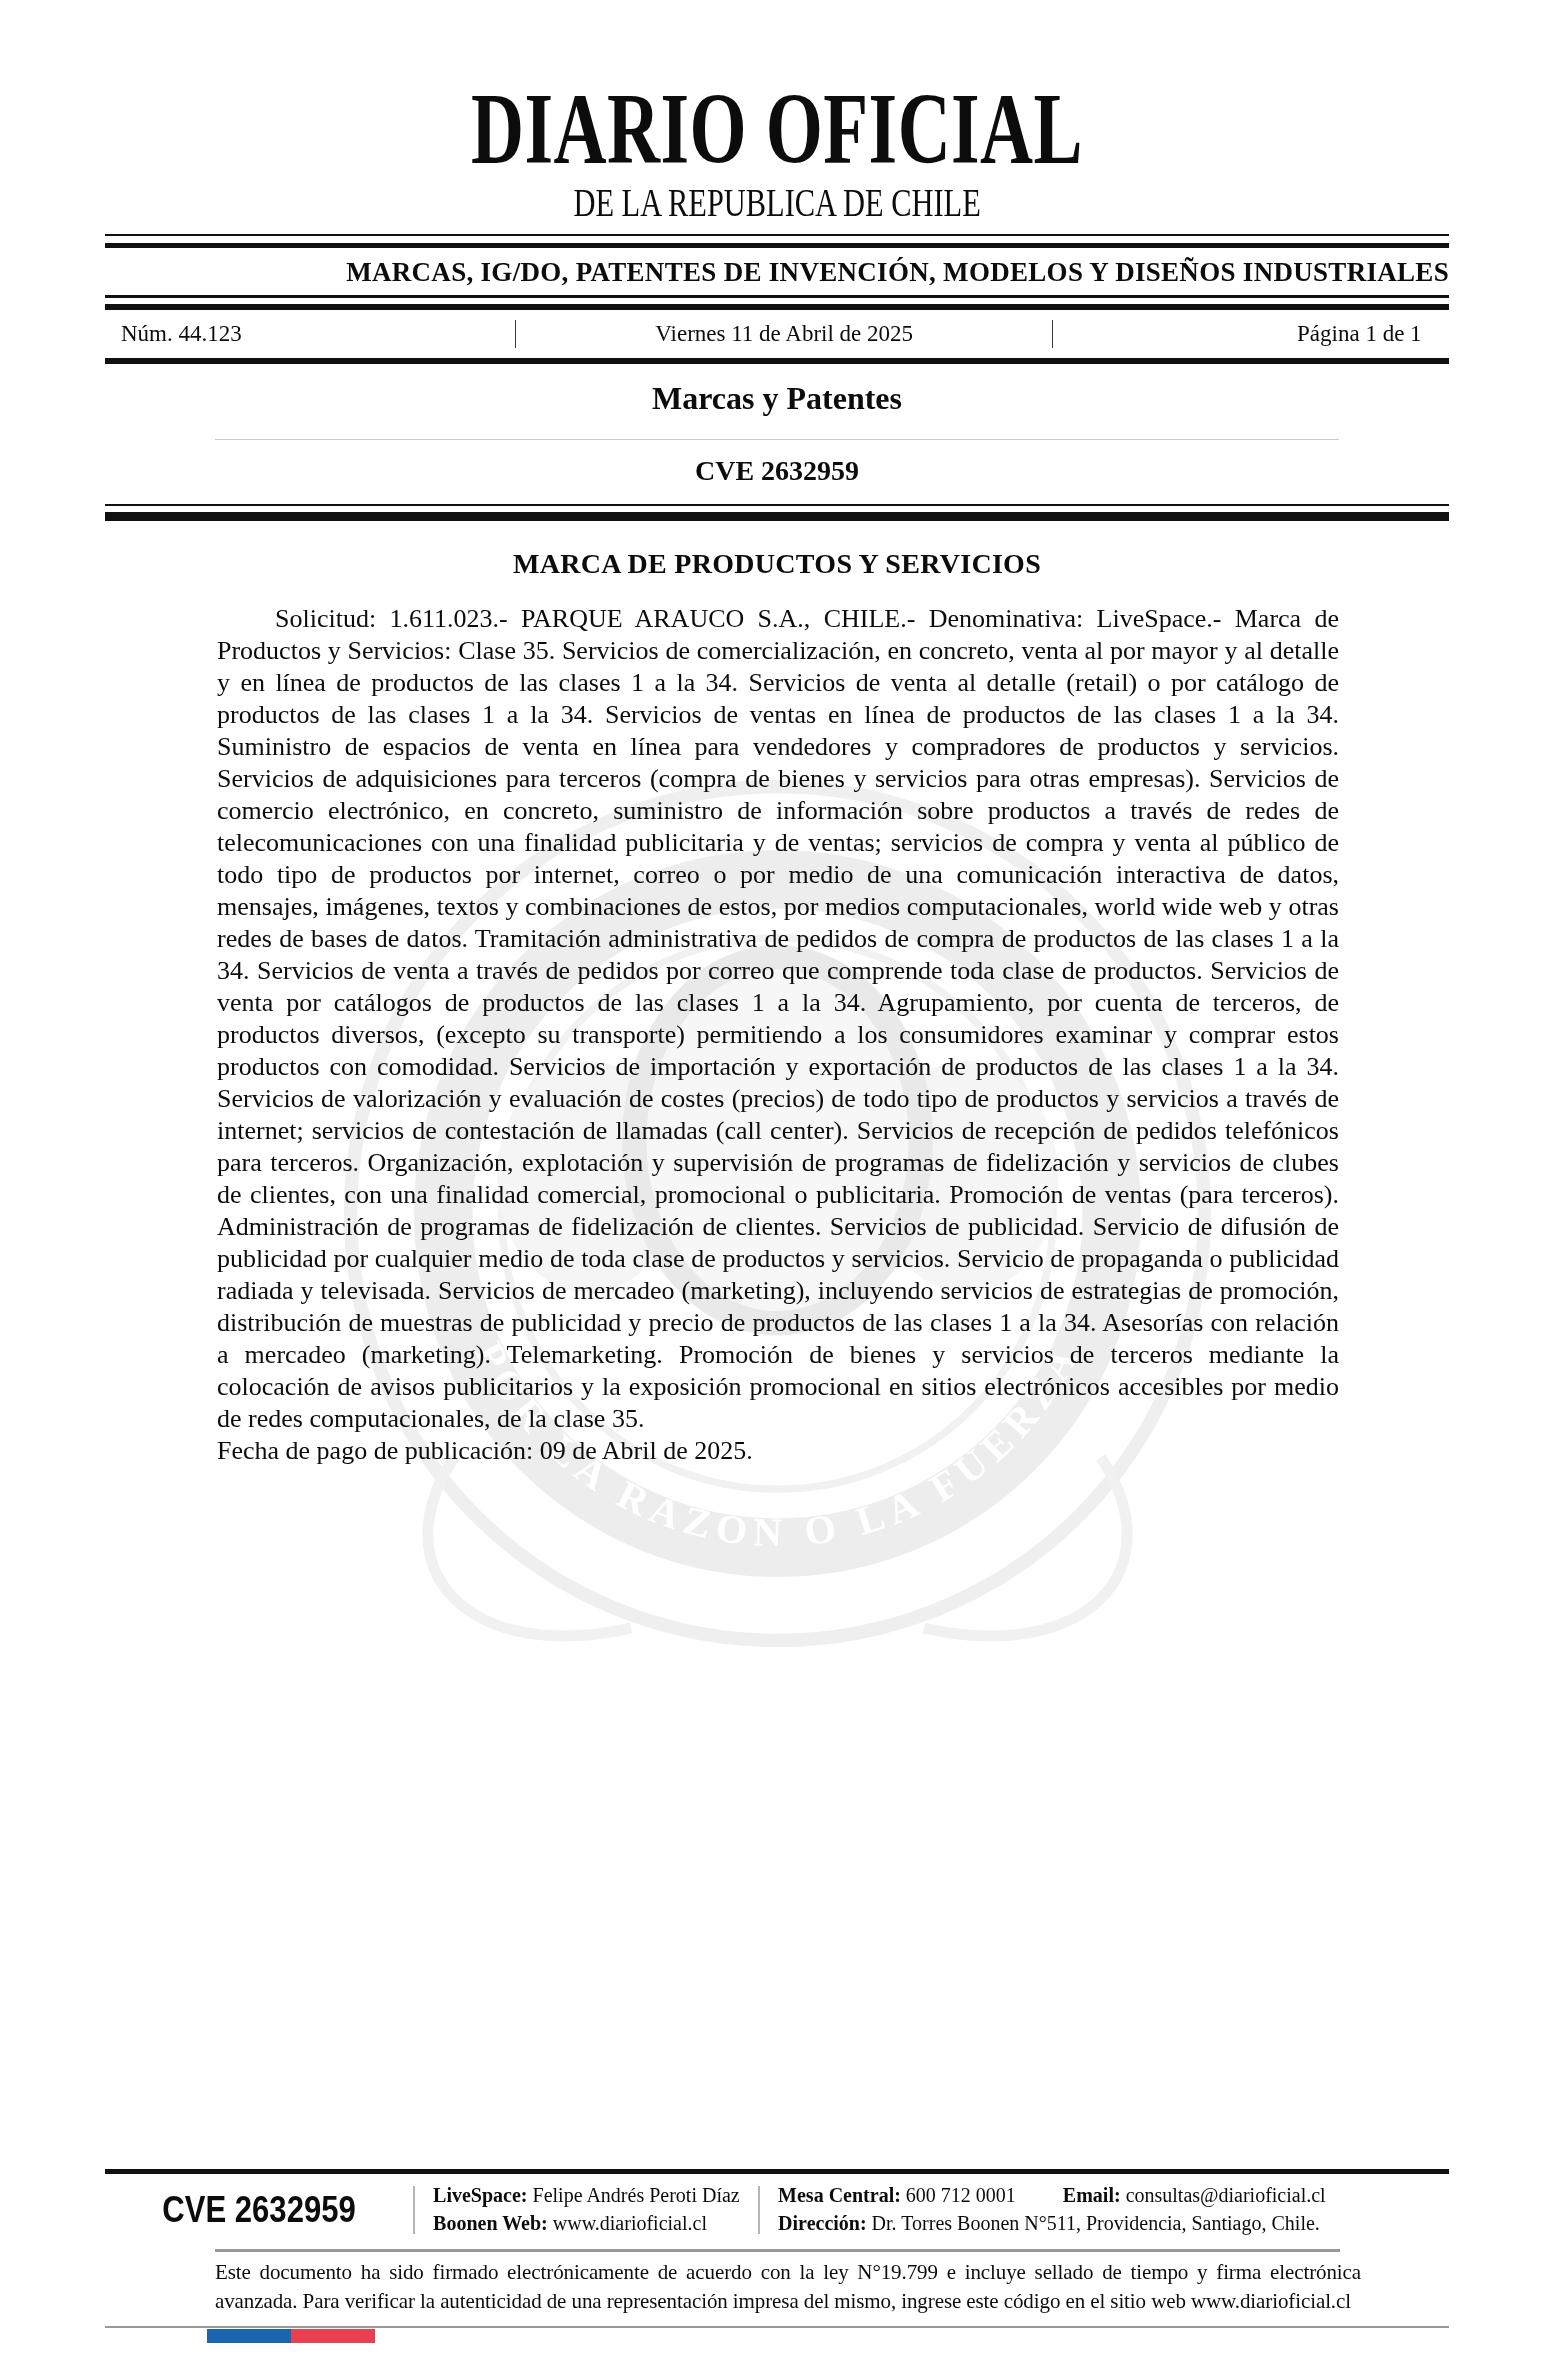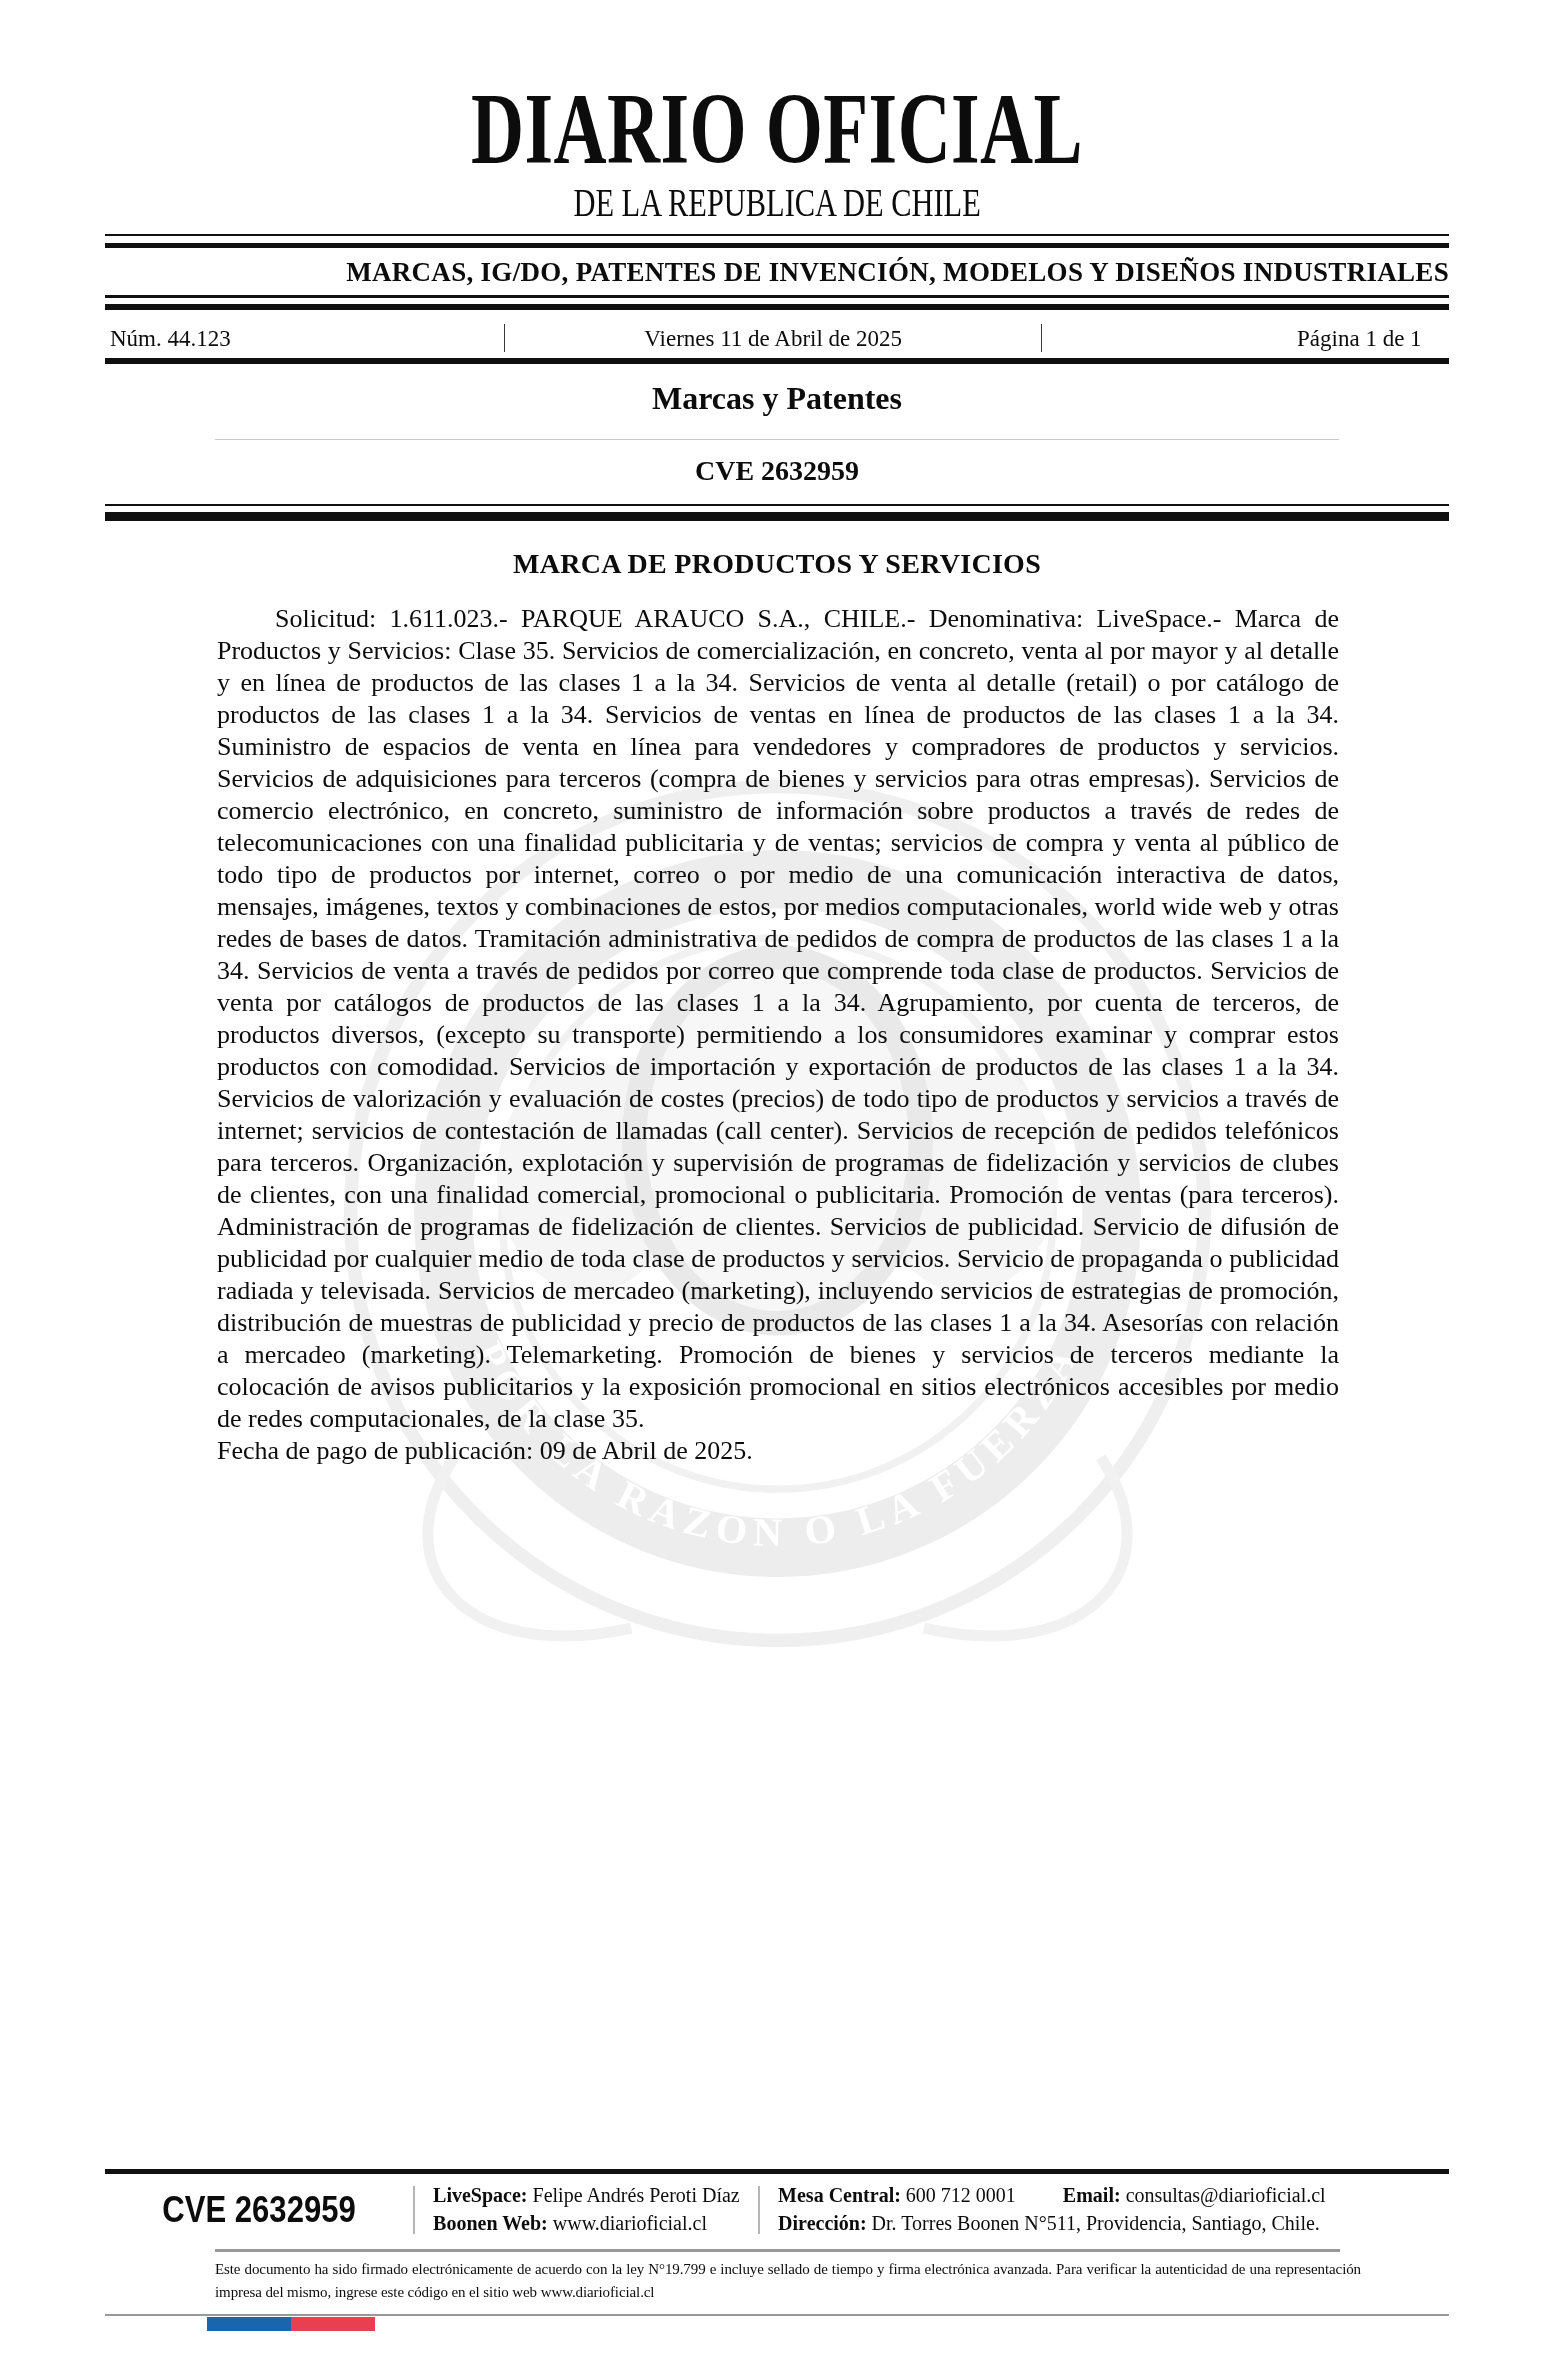--- a/index.html
+++ b/index.html
@@ -33,21 +33,21 @@
   .rule-xthick{height:9.1px;background:#101010;}
   .rule-single{height:6.1px;background:#101010;}
   .mt16{margin-top:9.8px;} .mt11{margin-top:6.7px;} .mt12{margin-top:7.3px;}
   .mt9{margin-top:5.5px;} .mt10{margin-top:6.1px;} .mt28{margin-top:17px;}
 
   
   .band-heading{
     font-size:27px;font-weight:bold;text-align:right;white-space:nowrap;
     margin-top:8.5px;letter-spacing:0.3px;
   }
-  .issue-row{display:flex;align-items:flex-end;font-size:23px;height:35px;margin-top:7.3px;}
+  .issue-row{display:flex;align-items:center;font-size:23px;height:35px;margin-top:7.3px;margin-left:11px;}
   .issue-cell1{width:399px;padding-left:4.9px;}
   .issue-cell2{width:536px;text-align:center;}
   .issue-cell3{flex:1;text-align:right;padding-right:27.4px;}
   .issue-sep{width:1.2px;height:28px;background:#3a3a3a;}
 
   
   .section-title{font-size:32px;font-weight:bold;text-align:center;margin-top:16px;}
   .section-divider{height:1.8px;background:#c9c9c9;margin:14.6px 110px 0;}
   .section-cve{font-size:28px;font-weight:bold;text-align:center;margin-top:14.6px;}
   .notice-heading{font-size:28px;font-weight:bold;text-align:center;margin-top:27px;letter-spacing:0.3px;}
@@ -71,21 +71,21 @@
     font-weight:bold;font-size:37px;white-space:nowrap;
     transform:scaleX(.84);transform-origin:center;
   }
   .f-div{width:1.8px;background:#b5b5b5;align-self:stretch;margin:3.7px 0;}
   .f-col{padding:0 18.3px;font-size:20px;line-height:27.4px;white-space:nowrap;}
   .f-col b{font-weight:bold;}
   .f-col3{flex:1;}
   .f-gap{display:inline-block;width:37px;}
   .f-rule-inset{height:2.4px;background:#999;margin:6.1px 109px 0 110px;}
   .f-legal{
-    margin:6.1px 88px 0 110px;font-size:15px;line-height:23px;
+    margin:6.1px 88px 0 110px;font-size:21px;line-height:29px;
     text-align:justify;letter-spacing:-0.1px;
   }
   .f-rule-full{height:2.4px;background:#999;margin-top:9.8px;}
   .f-flag{display:flex;margin:1.2px 0 0 102px;}
   .f-flag-blue{width:84px;height:14px;}
   .f-flag-red{width:84px;height:14px;}
 </style>
 </head>
 <body>
 

